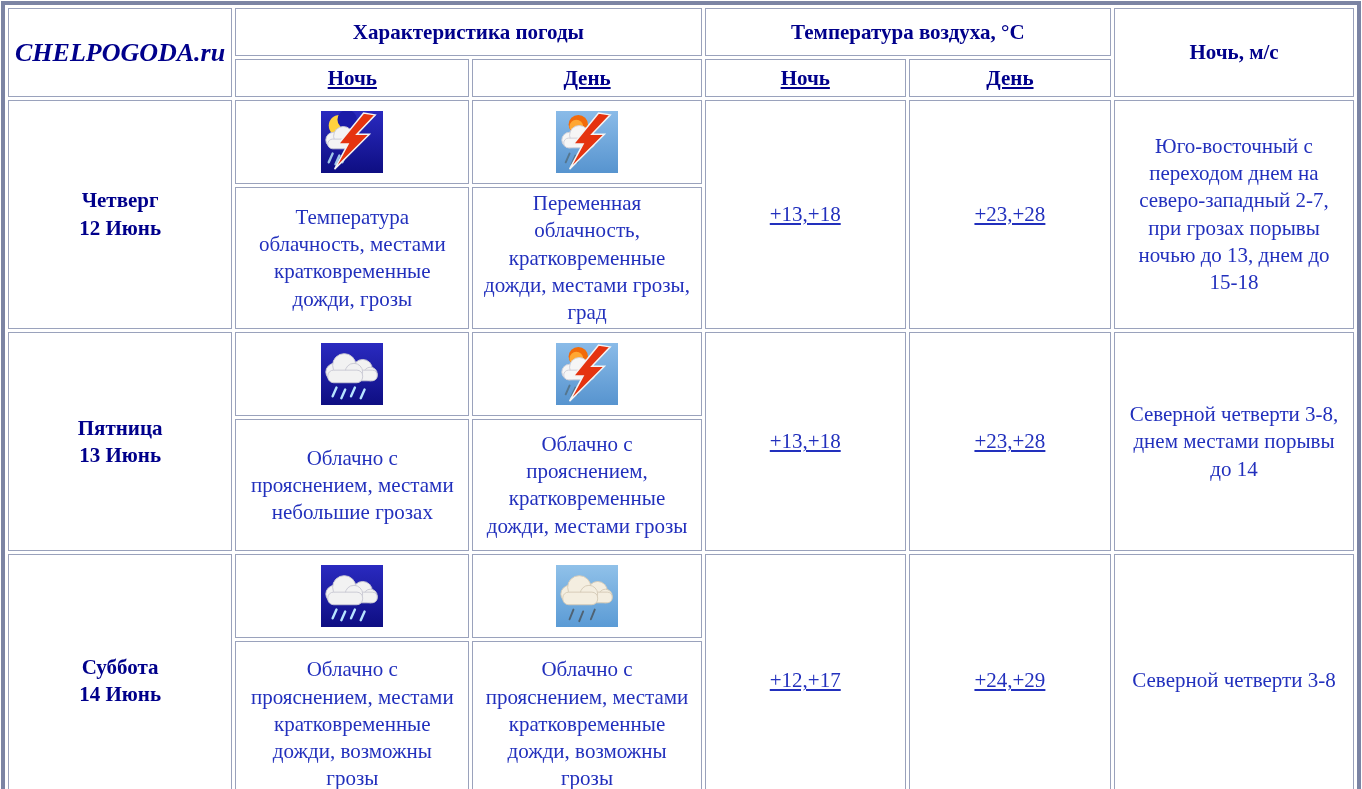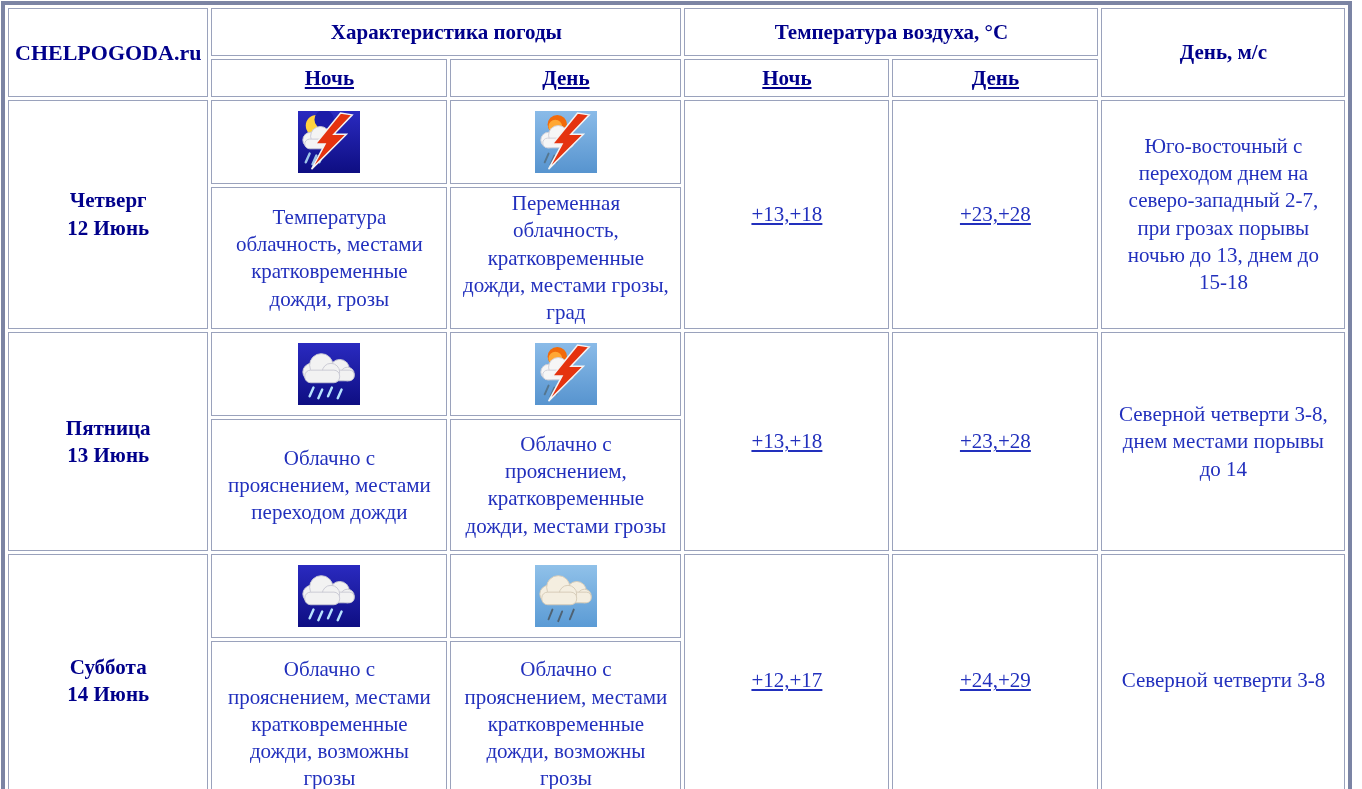--- a/index.html
+++ b/index.html
@@ -23,21 +23,21 @@
     font-size:21px;
     padding:2px 6px;
     overflow:hidden;
     word-wrap:break-word;
   }
   .hdr {
     font-weight:bold;
     color:#00008b;
     font-size:21px;
   }
-  .logo-cell { font-size:22px; letter-spacing:0; }
+  .logo-cell { font-size:26px; letter-spacing:0;font-style:italic; }
   .hrow-a td { height:42px; }
   .hrow-b td { height:32px;text-decoration:underline; }
   .day-cell {
     font-weight:bold;
     color:#00008b;
     font-size:21px;
     line-height:1.3;
   }
   .icon-cell { height:78px; padding:2px; }
   .icon-cell svg { display:block; margin:0 auto; }
@@ -58,21 +58,21 @@
       <col style="width:231px">
     <col style="width:205px">
       <col style="width:206px">
       <col style="width:244px">
   </colgroup>
   <thead>
     <tr class="hrow-a">
       <td class="hdr logo-cell" rowspan="2">CHELPOGODA.ru</td>
       <td class="hdr" colspan="2">Характеристика погоды</td>
       <td class="hdr" colspan="2">Температура воздуха, °C</td>
-      <td class="hdr" rowspan="2">День, м/с</td>
+      <td class="hdr" rowspan="2">Ночь, м/с</td>
     </tr>
     <tr class="hrow-b">
       <td class="hdr">Ночь</td>
       <td class="hdr">День</td>
       <td class="hdr">Ночь</td>
       <td class="hdr">День</td>
     </tr>
   </thead>
   <tbody>
   <tr>
@@ -187,21 +187,21 @@
       <line x1="26" y1="44" x2="22" y2="53"></line>
     </g>
     <polygon points="44,2 18,34 28,34 14,60 50,24 37,24 56,4" fill="#e5330f" stroke="#f4f4f4" stroke-width="1.5"></polygon>
   </svg>
 </span></td>
     <td class="temp-cell" rowspan="2">+13,+18</td>
     <td class="temp-cell" rowspan="2">+23,+28</td>
     <td class="wind-cell" rowspan="2">Северной четверти 3-8, днем местами порывы до 14</td>
   </tr>
   <tr>
-    <td class="desc-cell">Облачно с прояснением, местами переходом дожди</td>
+    <td class="desc-cell">Облачно с прояснением, местами небольшие грозах</td>
     <td class="desc-cell">Облачно с прояснением, кратковременные дожди, местами грозы</td>
   </tr>
 
   <tr>
     <td class="day-cell" rowspan="2"><span>Суббота</span><br><span>14 Июнь</span></td>
     <td class="icon-cell"><span class="icon-slot">
   <svg width="62" height="62" viewBox="0 0 64 64" xmlns="http://www.w3.org/2000/svg">
     <defs>
       <linearGradient id="nbg2" x1="0" y1="0" x2="0" y2="1">
         <stop offset="0" stop-color="#2a2ac0"></stop>

